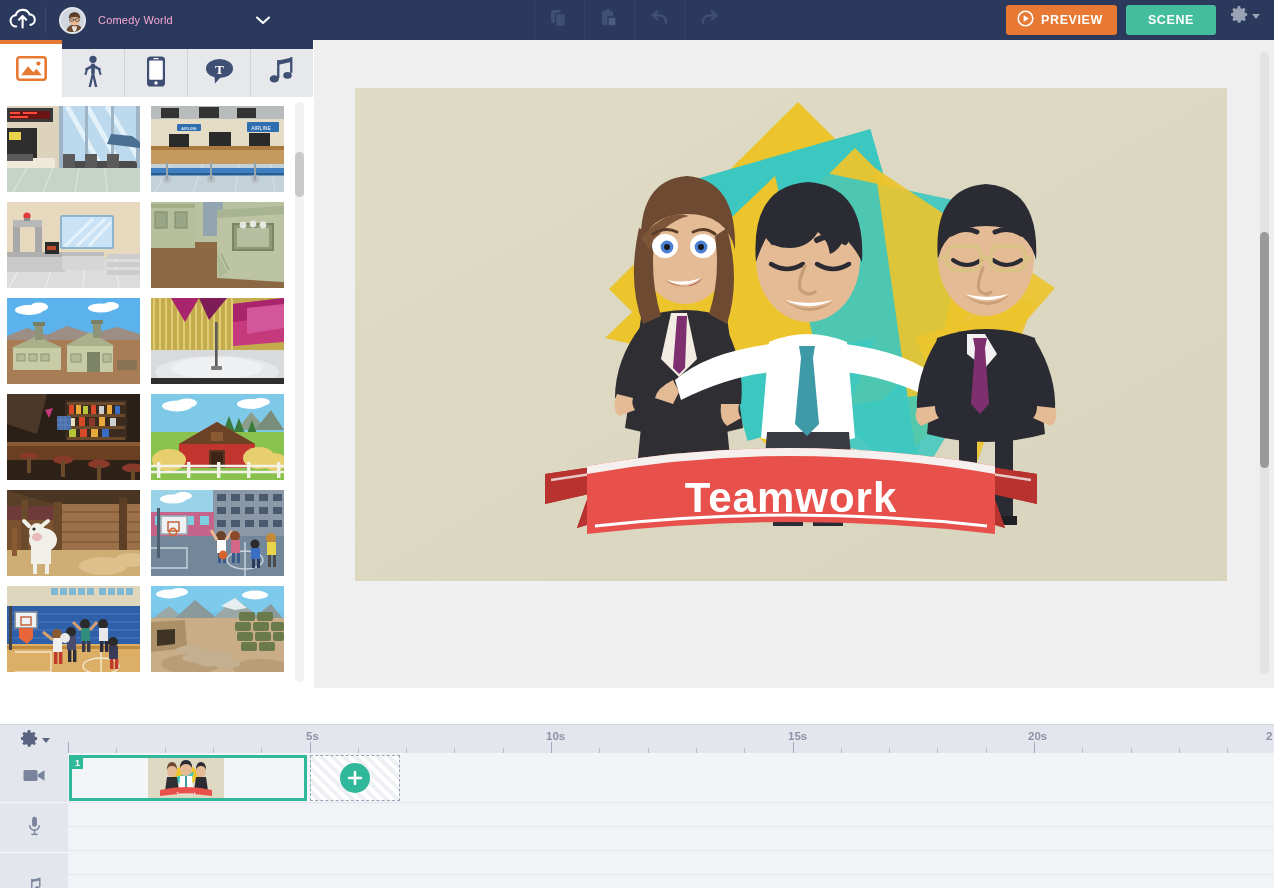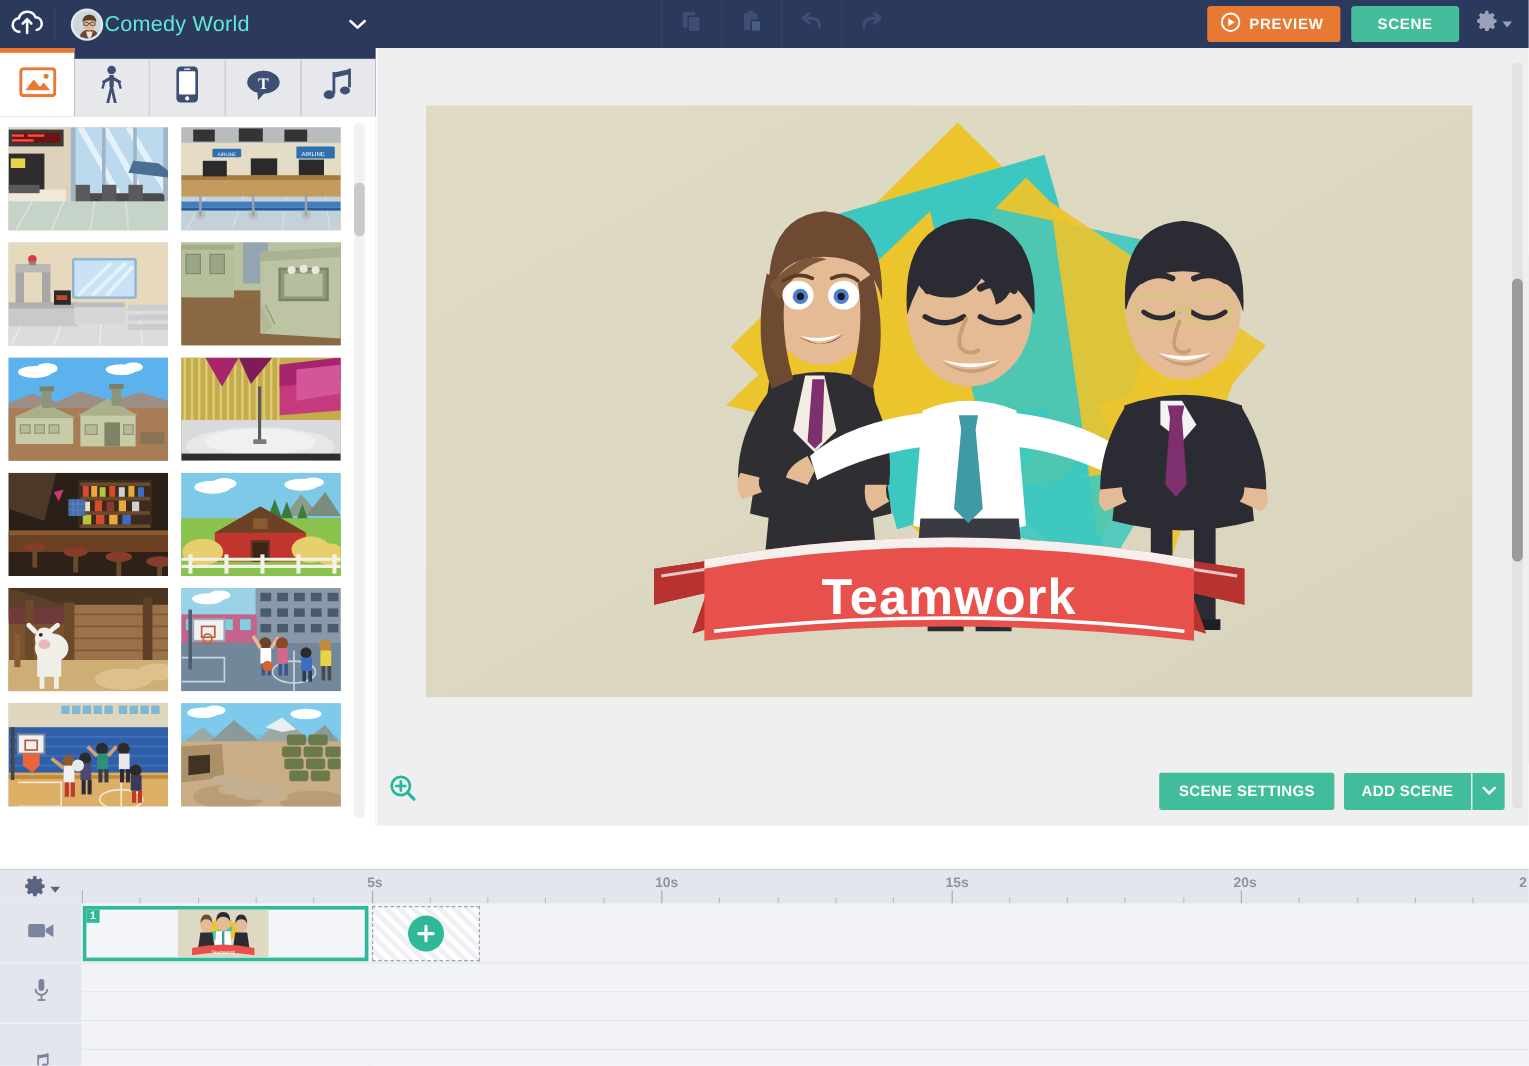--- a/index.html
+++ b/index.html
@@ -21,34 +21,34 @@
     width: 45px; height: 40px; display: flex;
     align-items: center; justify-content: center;
   }
   .vsep { width: 1px; height: 26px; background: #41507010; border-left: 1px solid #3c4a6a; }
   .avatar {
     width: 27px; height: 27px; border-radius: 50%;
     margin-left: 13px; overflow: hidden; background: #d9dde4;
     border: 2px solid #e4e7ec; flex: none; position: relative;
   }
   .proj-title {
-    color: #5eead4; font-size: 18px; margin-left: 1px;
+    color: #f9a8d4; font-size: 11px; margin-left: 12px;
     letter-spacing: .2px; white-space: nowrap;
   }
   .title-caret {
     margin-left: 82px; color: #b9c0cf; font-size: 14px; cursor: pointer;
     user-select: none;
   }
   .tb-spacer { flex: 1; }
   .tb-icon-btn {
     width: 50px; height: 40px; display: flex; align-items: center; justify-content: center;
     border-left: 1px solid #354465; cursor: pointer;
   }
   .tb-icon-btn:last-of-type { border-right: 1px solid #354465; }
-  .tb-right { display: flex; align-items: center; padding-right: 6px; }
+  .tb-right { display: flex; align-items: flex-start; padding-right: 6px; }
   .btn-preview {
     background: #e87932; color: #fff; font-size: 12.5px; font-weight: bold;
     letter-spacing: .6px; height: 30px; border-radius: 3px; border: none;
     display: flex; align-items: center; gap: 7px; padding: 0 14px 0 11px;
     cursor: pointer; margin-left: 10px;
   }
   .btn-save {
     background: #43bd9b; color: #fff; font-size: 12.5px; font-weight: bold;
     letter-spacing: .6px; height: 30px; border-radius: 3px; border: none;
     padding: 0 22px; cursor: pointer; margin-left: 9px;
@@ -970,41 +970,20 @@
           <path d="M232 378 Q436 342 640 378 L640 386 Q436 350 232 386Z" fill="#f5f0ee"></path>
           <text x="436" y="424" text-anchor="middle" font-family="Liberation Sans, sans-serif" font-size="42" font-weight="bold" fill="#ffffff" letter-spacing="1">Teamwork</text>
         </g>
       </svg>
     </div>
 
     <div class="stage-scrollbar">
       <div class="stage-scroll-thumb"></div>
     </div>
 
-    <div class="stage-bottombar">
-      <div class="zoom-btn">
-        <span>
-          <svg width="24" height="24" viewBox="0 0 24 24">
-            <circle cx="10" cy="10" r="7.6" fill="none" stroke="#23b89a" stroke-width="2.2"></circle>
-            <path d="M10 6.2v7.6M6.2 10h7.6" stroke="#23b89a" stroke-width="2.2" stroke-linecap="round"></path>
-            <path d="M15.6 15.6 L21 21" stroke="#23b89a" stroke-width="2.6" stroke-linecap="round"></path>
-          </svg>
-        </span>
-      </div>
-      <div class="sb-spacer"></div>
-      <button class="btn-teal">SCENE SETTINGS</button>
-      <div class="btn-split">
-        <button class="btn-teal">ADD SCENE</button>
-        <div class="caret-box">
-          <svg width="12" height="8" viewBox="0 0 12 8">
-            <path d="M1.4 1.6 L6 6.2 L10.6 1.6" fill="none" stroke="#ffffff" stroke-width="2" stroke-linecap="round" stroke-linejoin="round"></path>
-          </svg>
-        </div>
-      </div>
-    </div>
   </div>
 
   <div class="timeline">
 
     <div class="tl-head">
       <div class="tl-gear">
         <span>
           <svg width="19" height="19" viewBox="0 0 20 20">
             <path fill="#5a6480" d="M10 6.4a3.6 3.6 0 1 0 0 7.2 3.6 3.6 0 0 0 0-7.2zm0 5.4a1.8 1.8 0 1 1 0-3.6 1.8 1.8 0 0 1 0 3.6z"></path>
             <path fill="#5a6480" d="M18 11.4v-2.8l-2.2-.4a6.2 6.2 0 0 0-.7-1.6l1.3-1.8-2-2-1.8 1.3a6.2 6.2 0 0 0-1.6-.7L10.8 1H8.2l-.4 2.4a6.2 6.2 0 0 0-1.6.7L4.4 2.8l-2 2 1.3 1.8a6.2 6.2 0 0 0-.7 1.6L1 8.6v2.8l2 .4c.15.57.39 1.1.7 1.6l-1.3 1.8 2 2 1.8-1.3c.5.31 1.03.55 1.6.7l.4 2.2h2.8l.4-2.2c.57-.15 1.1-.39 1.6-.7l1.8 1.3 2-2-1.3-1.8c.31-.5.55-1.03.7-1.6z"></path>

